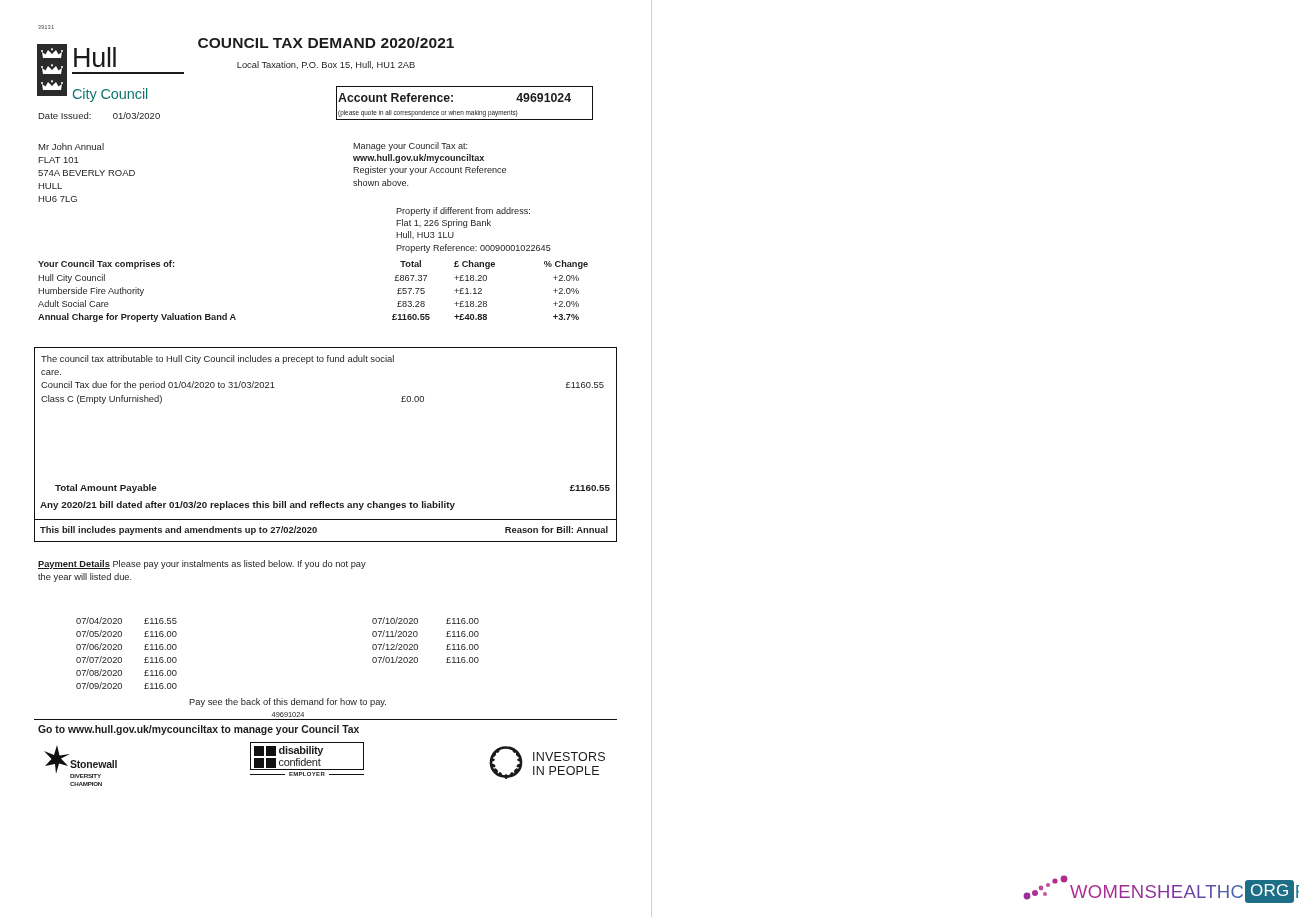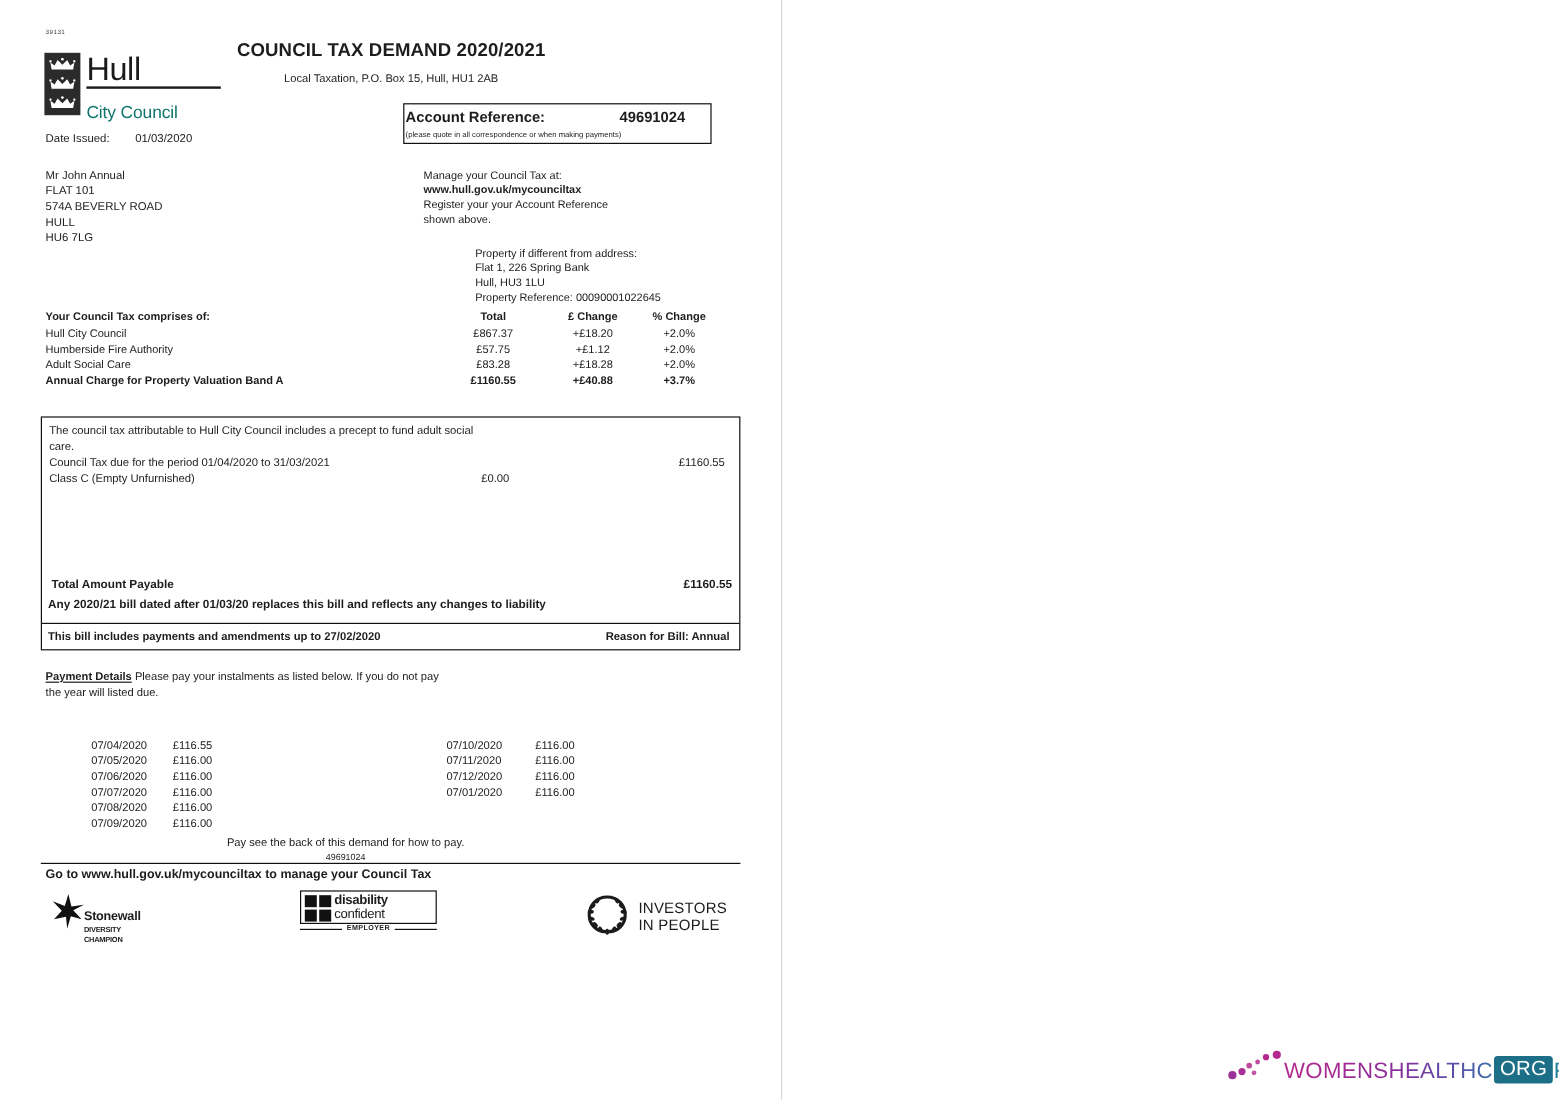--- a/index.html
+++ b/index.html
@@ -86,36 +86,36 @@
 
   
   .comprises {
     position: absolute; left: 38px; top: 258px; width: 560px;
     font-size: 9.2px;
   }
   .comprises table { width: 100%; border-collapse: collapse; }
   .comprises td { padding: 0.6px 0; vertical-align: top; }
   .c-name { width: 330px; }
   .c-total { width: 86px; text-align: center; }
-  .c-change { width: 80px; text-align: center; }
+  .c-change { width: 80px; }
   .c-pct { width: 64px; text-align: center; }
   .comprises .hdr td { font-weight: bold; padding-bottom: 2px; }
   .comprises .total-row td { font-weight: bold; padding-top: 0.6px; }
 
   
   .precept-box {
     position: absolute; left: 34px; top: 347px; width: 583px; height: 195px;
     border: 1.2px solid #111;
   }
   .precept-inner { position: relative; padding: 4px 6px; font-size: 9.4px; line-height: 13.2px; }
   .pr-line { position: relative; }
   .pr-amount-right { position: absolute; right: 6px; }
   .pr-amount-mid { position: absolute; left: 360px; }
   .total-payable {
-    position: absolute; left: 8px; right: 6px; top: 134px;
+    position: absolute; left: 20px; right: 6px; top: 134px;
     font-weight: bold; font-size: 9.8px;
   }
   .total-payable .amt { float: right; }
   .any-bill {
     position: absolute; left: 5px; top: 151px; font-weight: bold; font-size: 9.8px;
   }
   .incl-rule { position: absolute; left: 0; right: 0; top: 171px; height: 1.2px; background: #111; }
   .incl-row {
     position: absolute; left: 5px; right: 8px; top: 176px;
     font-weight: bold; font-size: 9.4px; display: flex; justify-content: space-between;

